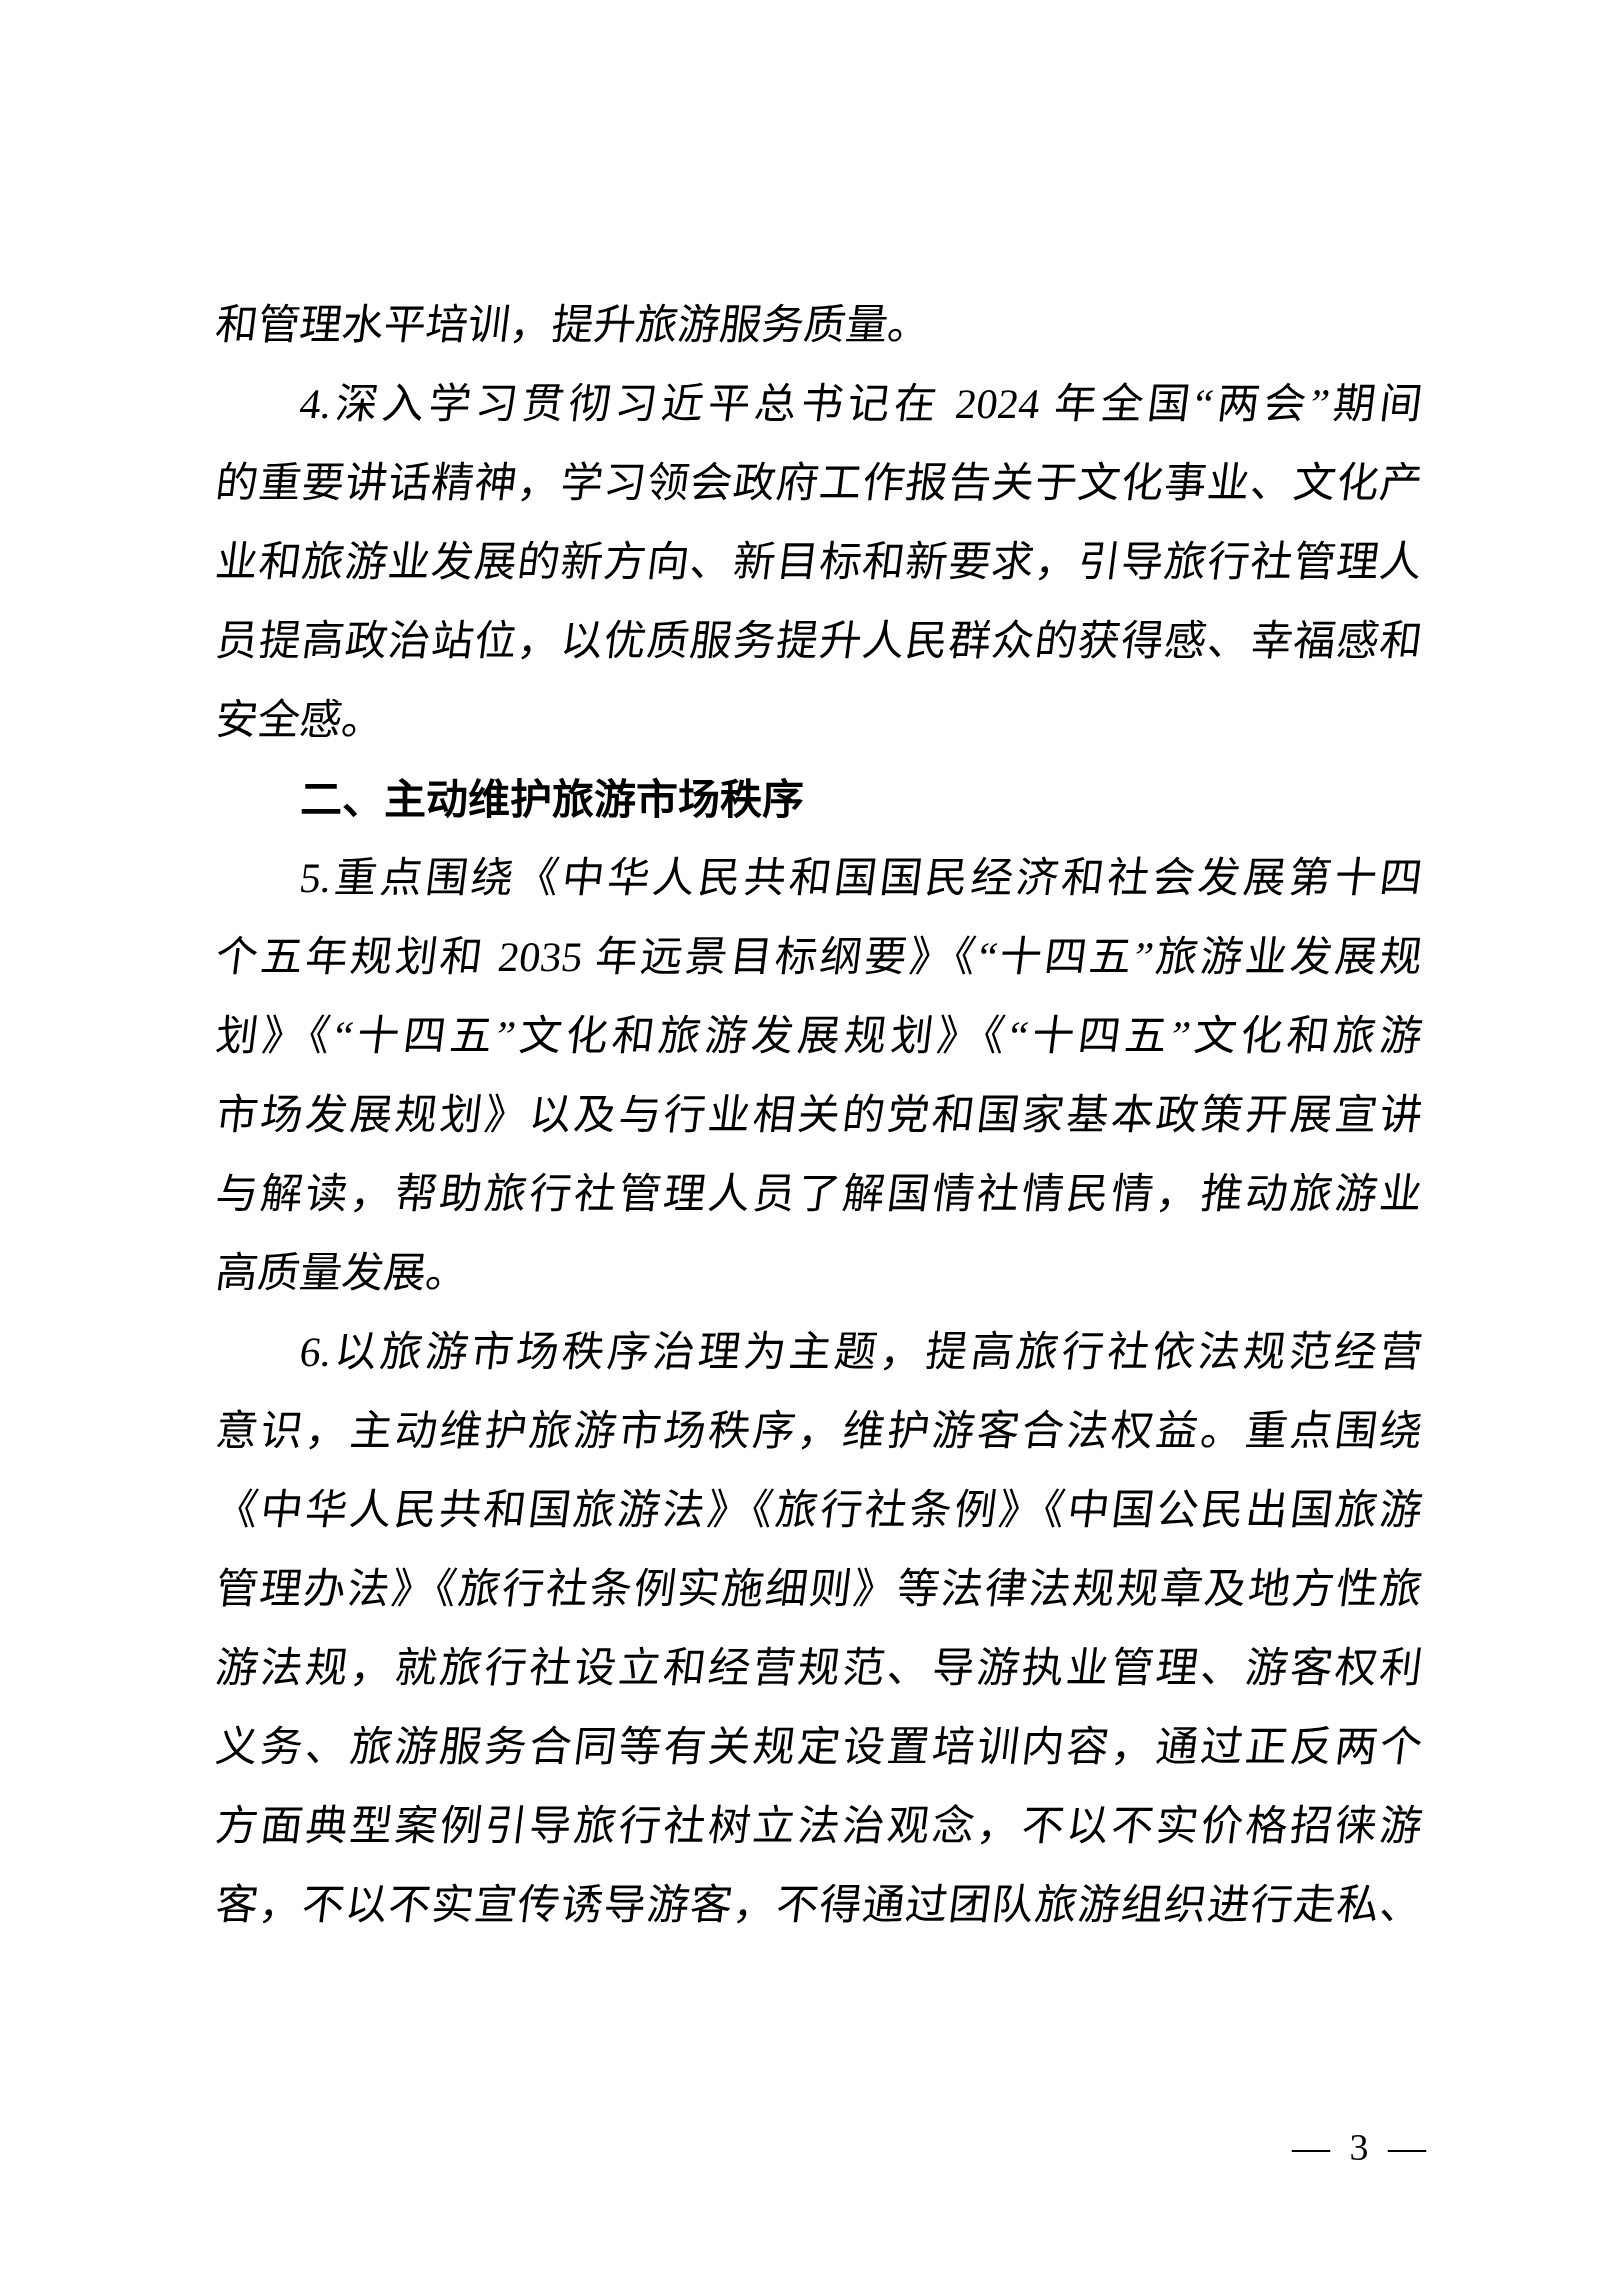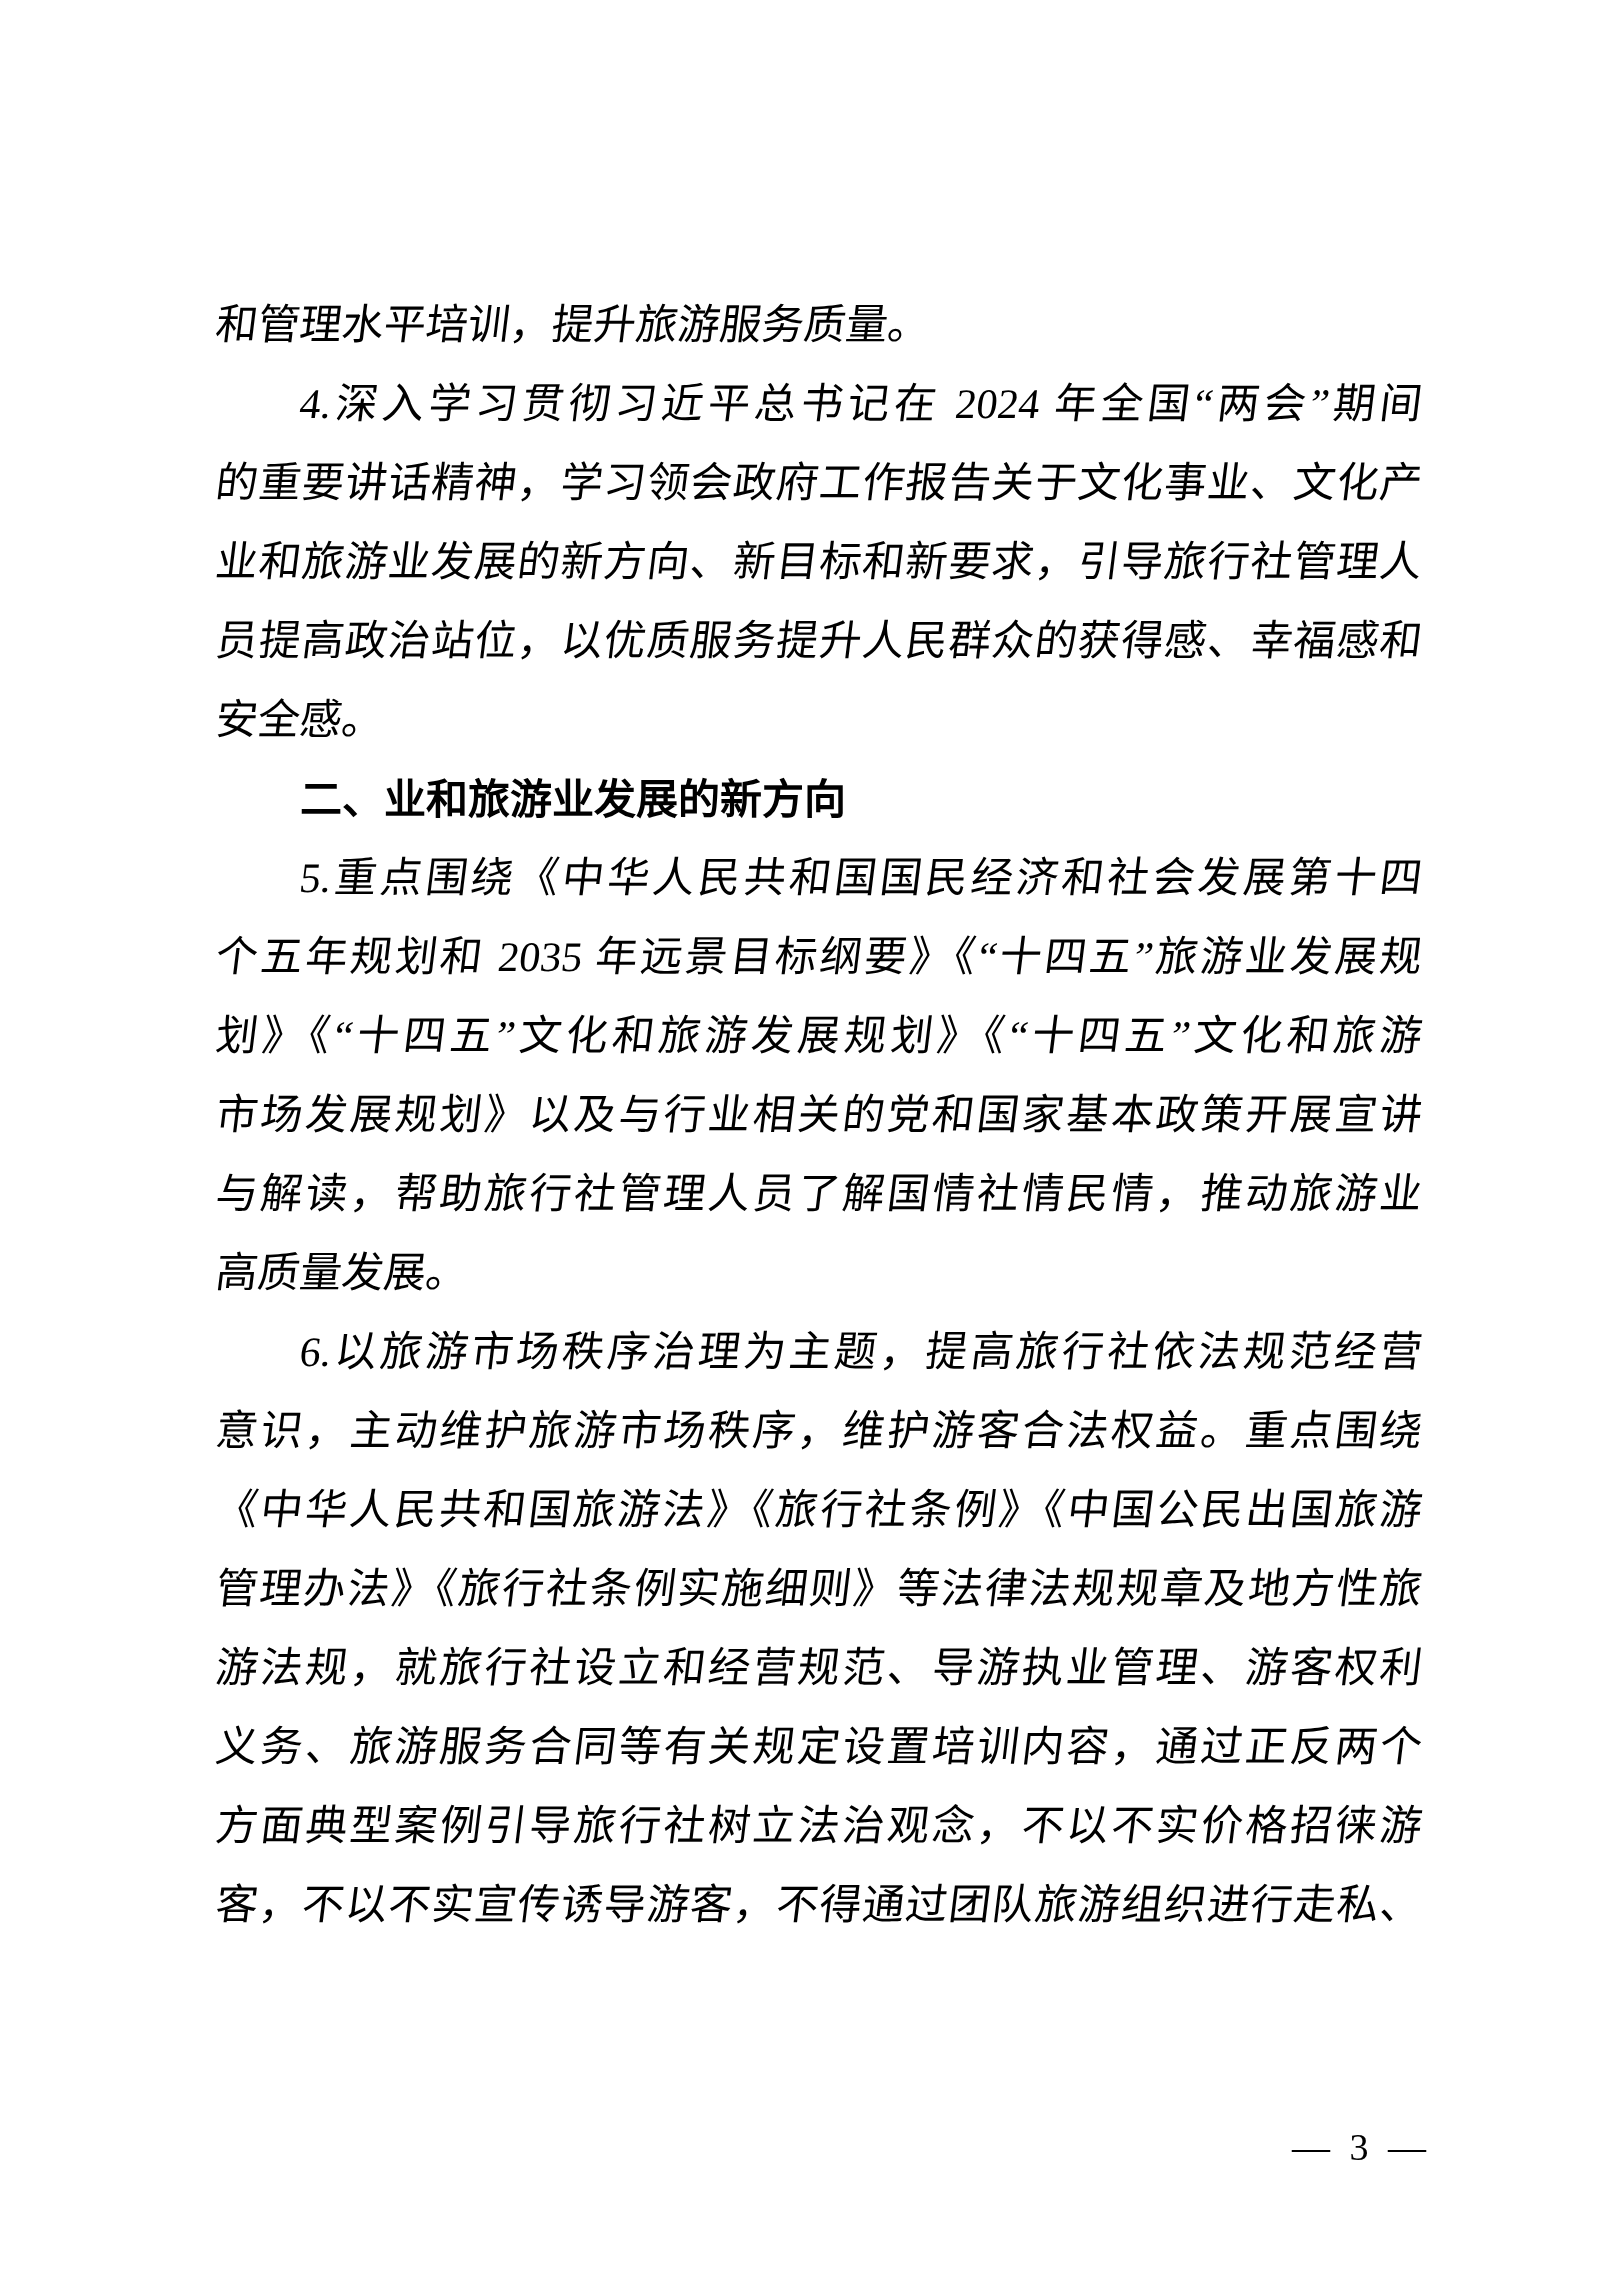--- a/index.html
+++ b/index.html
@@ -60,21 +60,21 @@
 <body>
 
 <div class="page">
   <div class="content">
     <div class="line oblique">和管理水平培训，提升旅游服务质量。</div>
     <div class="line oblique justify indent">4.深入学习贯彻习近平总书记在 2024 年全国“两会”期间</div>
     <div class="line oblique justify">的重要讲话精神，学习领会政府工作报告关于文化事业、文化产</div>
     <div class="line oblique justify">业和旅游业发展的新方向、新目标和新要求，引导旅行社管理人</div>
     <div class="line oblique justify">员提高政治站位，以优质服务提升人民群众的获得感、幸福感和</div>
     <div class="line oblique">安全感。</div>
-    <div class="line heading indent">二、业和旅游业发展的新方向</div>
+    <div class="line heading indent">二、主动维护旅游市场秩序</div>
     <div class="line oblique justify indent">5.重点围绕《中华人民共和国国民经济和社会发展第十四</div>
     <div class="line oblique justify">个五年规划和 2035 年远景目标纲要》《“十四五”旅游业发展规</div>
     <div class="line oblique justify">划》《“十四五”文化和旅游发展规划》《“十四五”文化和旅游</div>
     <div class="line oblique justify">市场发展规划》以及与行业相关的党和国家基本政策开展宣讲</div>
     <div class="line oblique justify">与解读，帮助旅行社管理人员了解国情社情民情，推动旅游业</div>
     <div class="line oblique">高质量发展。</div>
     <div class="line oblique justify indent">6.以旅游市场秩序治理为主题，提高旅行社依法规范经营</div>
     <div class="line oblique justify">意识，主动维护旅游市场秩序，维护游客合法权益。重点围绕</div>
     <div class="line oblique justify">《中华人民共和国旅游法》《旅行社条例》《中国公民出国旅游</div>
     <div class="line oblique justify">管理办法》《旅行社条例实施细则》等法律法规规章及地方性旅</div>

